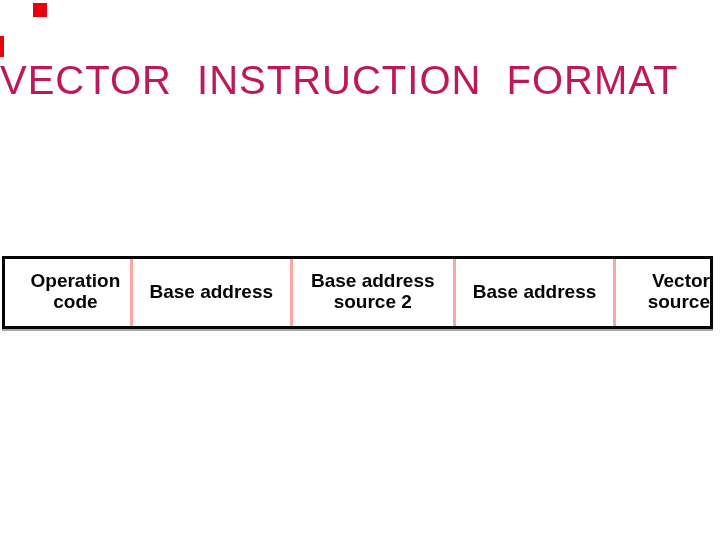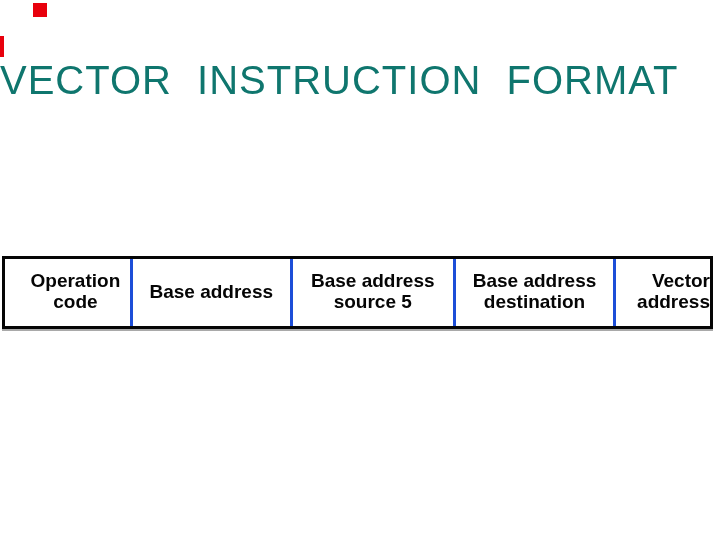--- a/index.html
+++ b/index.html
@@ -23,21 +23,21 @@
     background: #e8000d;
   }
 
   
   .title {
     position: absolute; top: 57px; left: 0;
     width: 657px; margin: 0;
     text-align: left;
     font-size: 40px; line-height: 46px;
     font-weight: 400;
-    color: #0f766e;
+    color: #be185d;
     letter-spacing: 1px;
     word-spacing: 13px;
     white-space: nowrap;
   }
 
   
   .itable {
     position: absolute; left: 2px; top: 256px;
     width: 711px; height: 73px;
     box-sizing: border-box;
@@ -49,21 +49,21 @@
   .cell {
     box-sizing: border-box;
     display: flex; flex-direction: column;
     align-items: center; justify-content: center;
     text-align: center;
     font-weight: 700;
     font-size: 19px; line-height: 21px;
     color: #050505;
     padding-bottom: 3px;
   }
-  .cell + .cell { border-left: 3px solid #1d4ed8; }
+  .cell + .cell { border-left: 3px solid #fca5a5; }
   .c0 { width: 17.7%; padding-left: 16px; }
   .c1 { width: 22.7%; }
   .c2 { width: 23.1%; }
   .c3 { width: 22.8%; }
   .c4 { width: 13.7%; align-items: flex-end; }
 </style>
 </head>
 <body>
 
 <div class="slide">
@@ -79,27 +79,26 @@
       <span>Operation</span>
       <span>code</span>
     </div>
 
     <div class="cell c1">
       <span>Base address</span>
     </div>
 
     <div class="cell c2">
       <span>Base address</span>
-      <span>source 5</span>
+      <span>source 2</span>
     </div>
 
     <div class="cell c3">
       <span>Base address</span>
-      <span>destination</span>
     </div>
 
     <div class="cell c4">
       <span>Vector</span>
-      <span>address</span>
+      <span>source</span>
     </div>
 
   </div>
 </div>
 
 </body></html>

